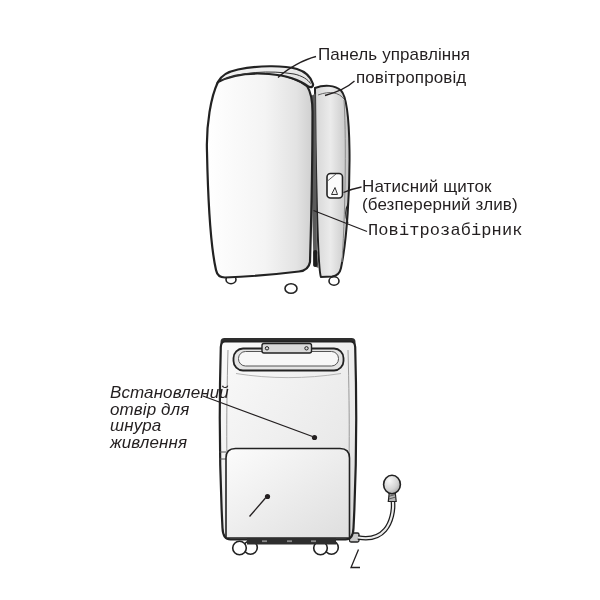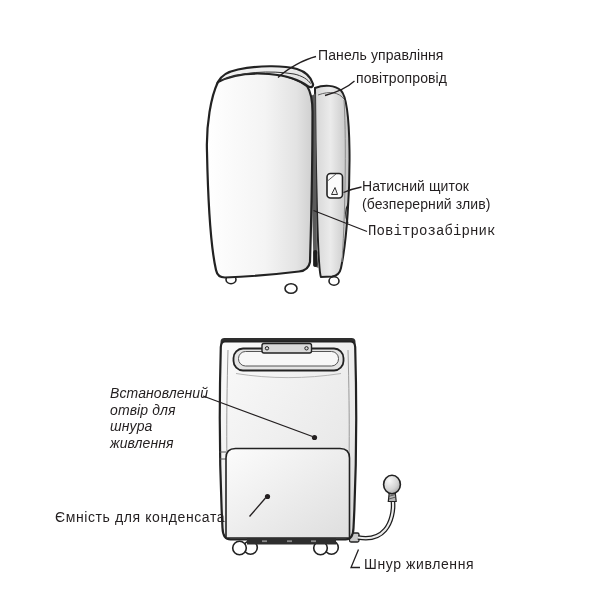--- a/index.html
+++ b/index.html
@@ -3,21 +3,21 @@
 <meta charset="utf-8">
 <style>
   html,body{margin:0;padding:0;background:#ffffff;}
   .canvas{
     position:relative;width:600px;height:600px;background:#ffffff;overflow:hidden;
     font-family:"Liberation Sans", sans-serif;
   }
   .diagram-svg{position:absolute;left:0;top:0;}
   .label{
     position:absolute;
-    font-size:14px;
+    font-size:17px;
     line-height:16.5px;
     color:#231f20;
     white-space:pre-line;
     letter-spacing:0.1px;
   }
   .label.lh17{line-height:17.5px;}
   .label.wide{letter-spacing:0.6px;}
 </style>
 </head>
 <body>
@@ -198,16 +198,14 @@
 
   <div class="label" style="left:356px;top:70px;">повітропровід</div>
 
   <div class="label" style="left:368px;top:223px;font-family:Liberation Mono, monospace;">Повітрозабірник</div>
 
   <div class="label" style="left:110px;top:385px;font-style:italic;">Встановлений
 отвір для
 шнура
 живлення</div>
 
-  <div class="label wide" style="left:55px;top:509px;">Ємність для конденсата</div>
-
-  <div class="label wide" style="left:364px;top:556px;">Шнур живлення</div>
+
 </div>
 
 </body></html>

